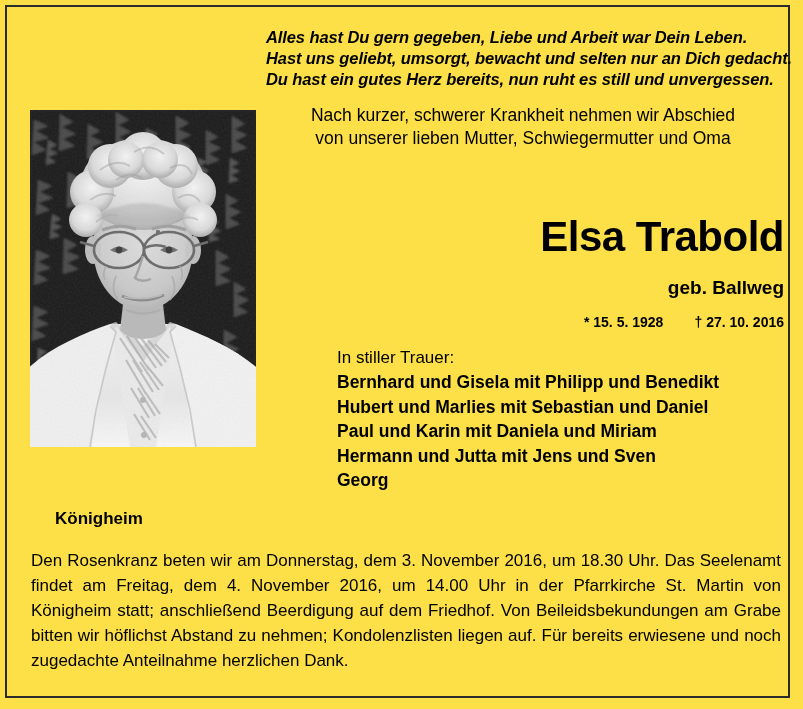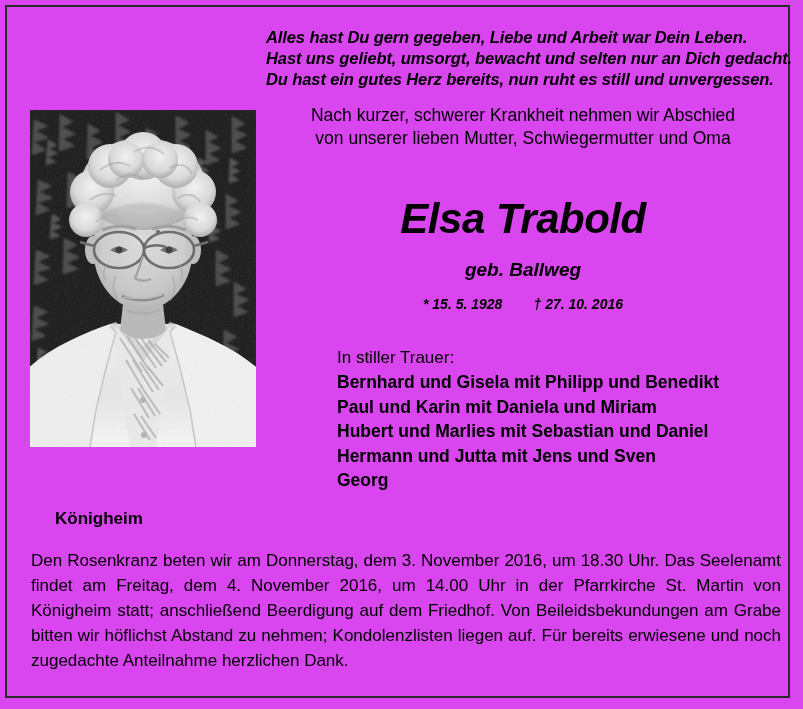--- a/index.html
+++ b/index.html
@@ -8,21 +8,21 @@
     background: #ffffff;
   }
   body {
     font-family: "Liberation Sans", sans-serif;
     -webkit-font-smoothing: antialiased;
   }
   #notice {
     position: relative;
     width: 803px;
     height: 709px;
-    background: #d946ef;
+    background: #fde047;
     overflow: hidden;
   }
   .frame {
     position: absolute;
     left: 5px;
     top: 5px;
     width: 785px;
     height: 693px;
     border: 2px solid #2b2b2b;
     box-sizing: border-box;
@@ -52,24 +52,23 @@
     text-align: center;
     font-size: 17.5px;
     line-height: 23px;
     color: #000;
   }
 
   
   .name-block {
     position: absolute;
     left: 262px;
-    top: 196px;
+    top: 214px;
     width: 522px;
-    text-align: center;
-    font-style: italic;
+    text-align: right;
   }
   .name {
     font-size: 42px;
     font-weight: bold;
     line-height: 46px;
     letter-spacing: -0.5px;
     color: #000;
   }
   .maiden {
     font-size: 19px;
@@ -163,22 +162,22 @@
   <div class="name-block">
     <div class="name">Elsa Trabold</div>
     <div class="maiden">geb. Ballweg</div>
     <div class="dates">* 15. 5. 1928        † 27. 10. 2016</div>
   </div>
 
   <div class="mourners">
     <div class="mourn-intro">In stiller Trauer:</div>
     <div class="mourn-list">
       <div>Bernhard und Gisela mit Philipp und Benedikt</div>
+      <div>Hubert und Marlies mit Sebastian und Daniel</div>
       <div>Paul und Karin mit Daniela und Miriam</div>
-      <div>Hubert und Marlies mit Sebastian und Daniel</div>
       <div>Hermann und Jutta mit Jens und Sven</div>
       <div>Georg</div>
     </div>
   </div>
 
   <div class="photo">
     <svg viewBox="0 0 226 337" preserveAspectRatio="xMidYMid slice">
       <defs>
         <linearGradient id="jacket" x1="0" y1="0" x2="0" y2="1">
           <stop offset="0%" stop-color="#f2f2f2"></stop>

